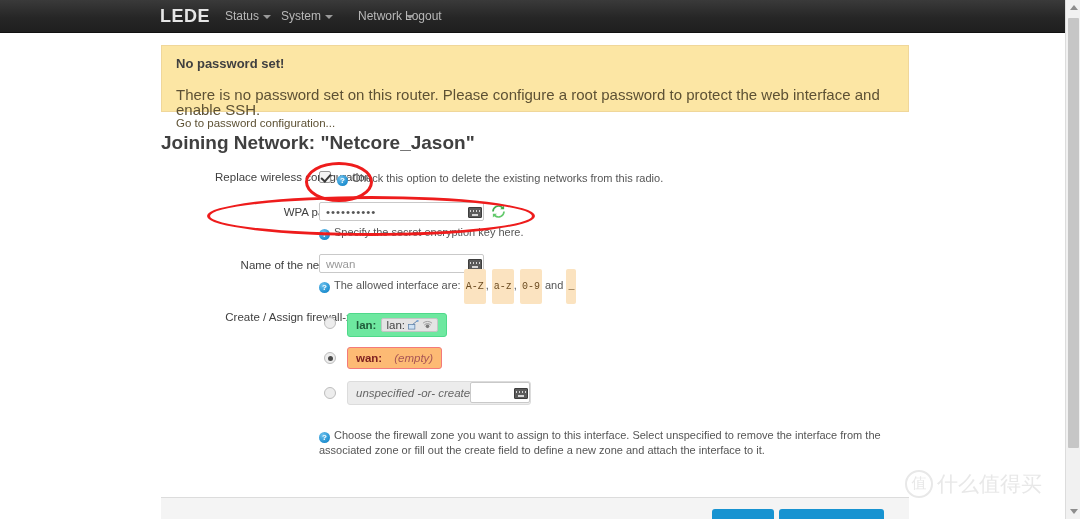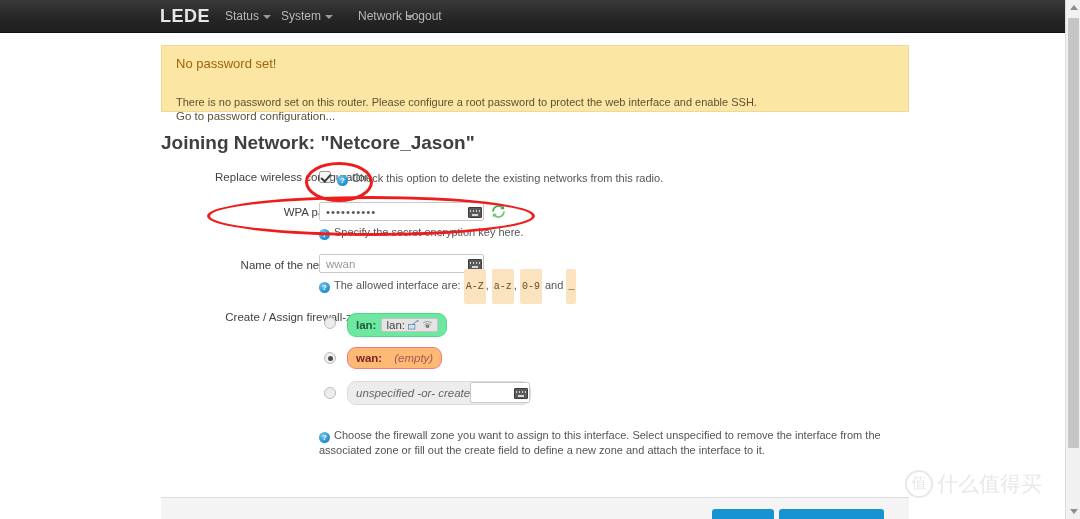--- a/index.html
+++ b/index.html
@@ -28,22 +28,22 @@
     display:inline-block;width:0;height:0;margin-left:4px;vertical-align:middle;
     border-left:4px solid transparent;border-right:4px solid transparent;
     border-top:4px solid #9a9a9a;
   }
   
   #banner{
     position:absolute;left:161px;top:45px;width:748px;height:67px;
     background:#fce6a4;border:1px solid #f0d79a;
     box-sizing:border-box;padding:10px 14px;
   }
-  #banner .b-title{font-size:13px;font-weight:normal;color:#a16207;margin-bottom:24px;}
-  #banner .b-text{font-size:11px;color:#5d5134;line-height:15px;}
+  #banner .b-title{font-size:13px;font-weight:bold;color:#404040;margin-bottom:16px;}
+  #banner .b-text{font-size:15px;color:#5d5134;line-height:15px;}
   #banner .b-link{font-size:11.5px;color:#5d5134;cursor:pointer;display:block;}
   
   #pagetitle{
     position:absolute;left:161px;top:132px;
     font-size:19px;font-weight:bold;color:#404040;
   }
   .row-label{
     position:absolute;text-align:right;font-size:11.5px;color:#404040;
   }
   .help{
@@ -90,21 +90,21 @@
   .radio{
     position:absolute;width:12px;height:12px;border-radius:50%;
     background:#ededed;border:1px solid #bdbdbd;box-sizing:border-box;cursor:pointer;
   }
   .radio.sel:after{
     content:"";position:absolute;left:2.5px;top:2.5px;width:5px;height:5px;
     border-radius:50%;background:#4a4a4a;
   }
   
   .zone{
-    position:absolute;box-sizing:border-box;border-radius:9px;
+    position:absolute;box-sizing:border-box;border-radius:3px;
     font-size:11.5px;padding:4px 8px;white-space:nowrap;
   }
   .zone-lan{background:#6ee8a0;border:1px solid #4fd98a;color:#1f5c3a;font-weight:bold;}
   .zone-lan .inner{
     display:inline-block;background:#e4e4e4;border:1px solid #c4c4c4;border-radius:2px;
     padding:0 4px;margin-left:5px;color:#444;font-weight:normal;
   }
   .zone-wan{background:#fdba74;border:1px solid #f37a7a;color:#7d1f1f;font-weight:bold;}
   .zone-wan .empty{color:#a85555;font-style:italic;font-weight:normal;margin-left:12px;}
   .zone-un{background:#ececec;border:1px solid #dcdcdc;color:#666;font-style:italic;}

